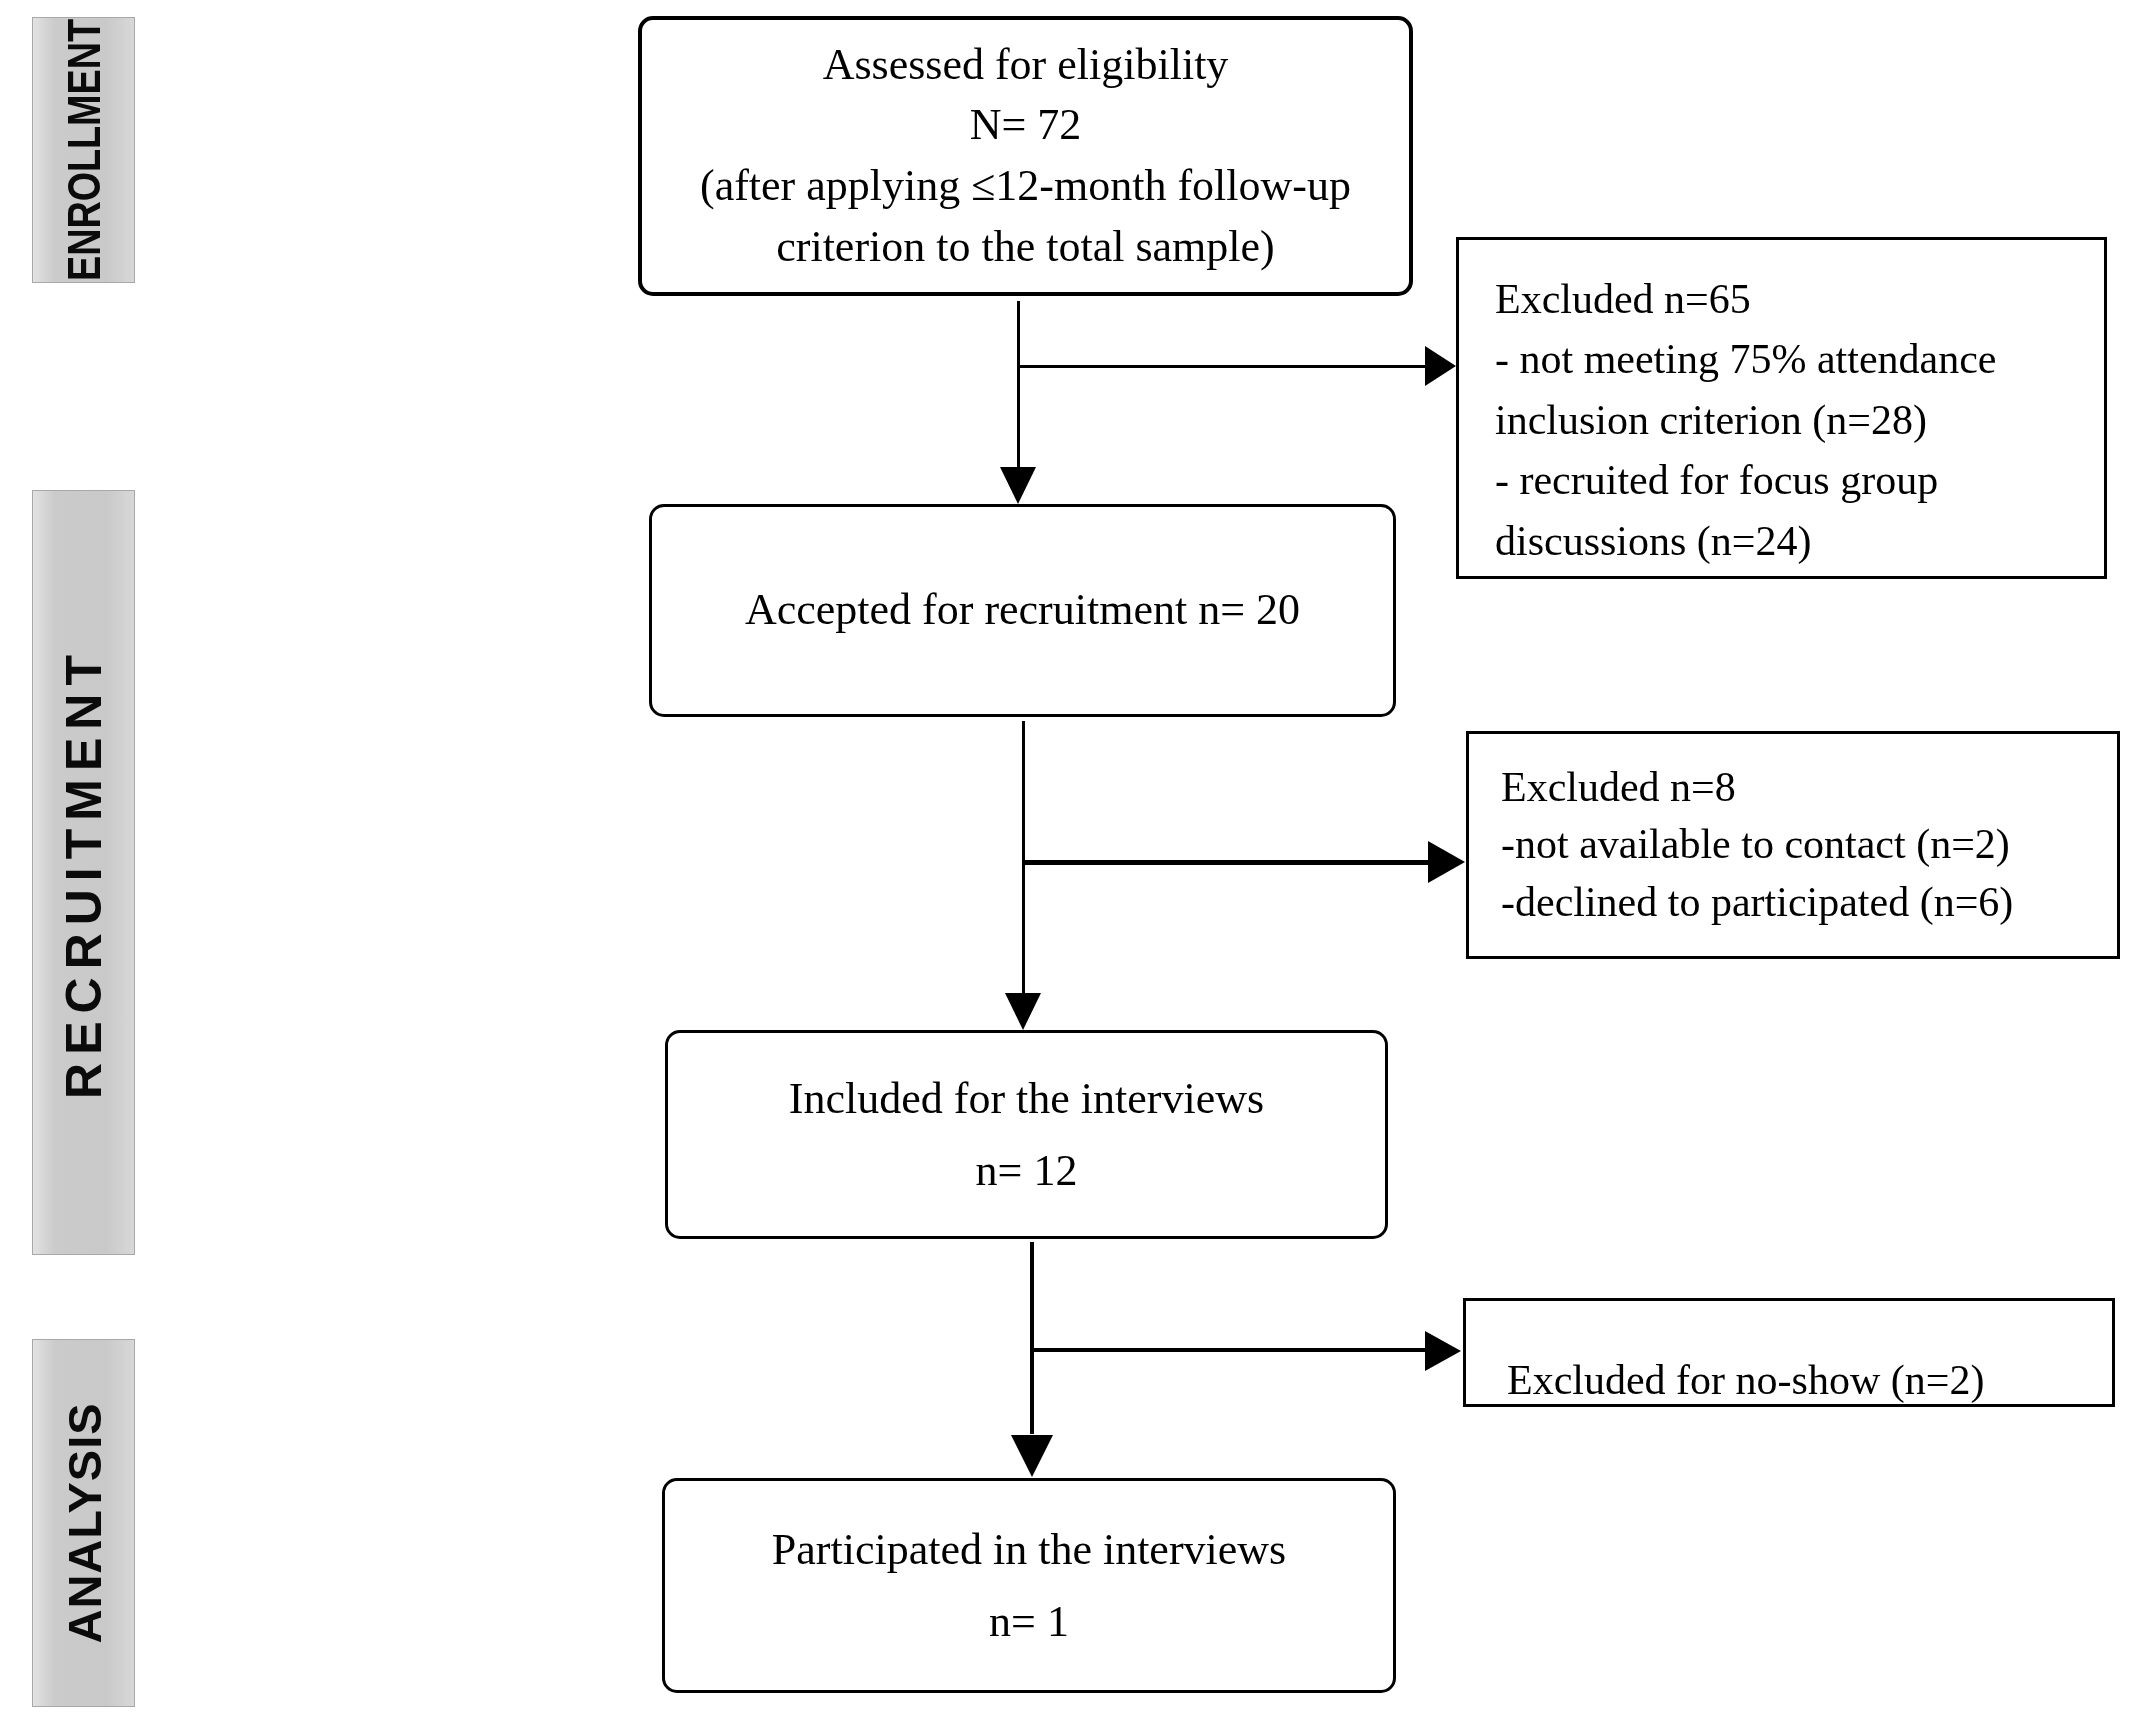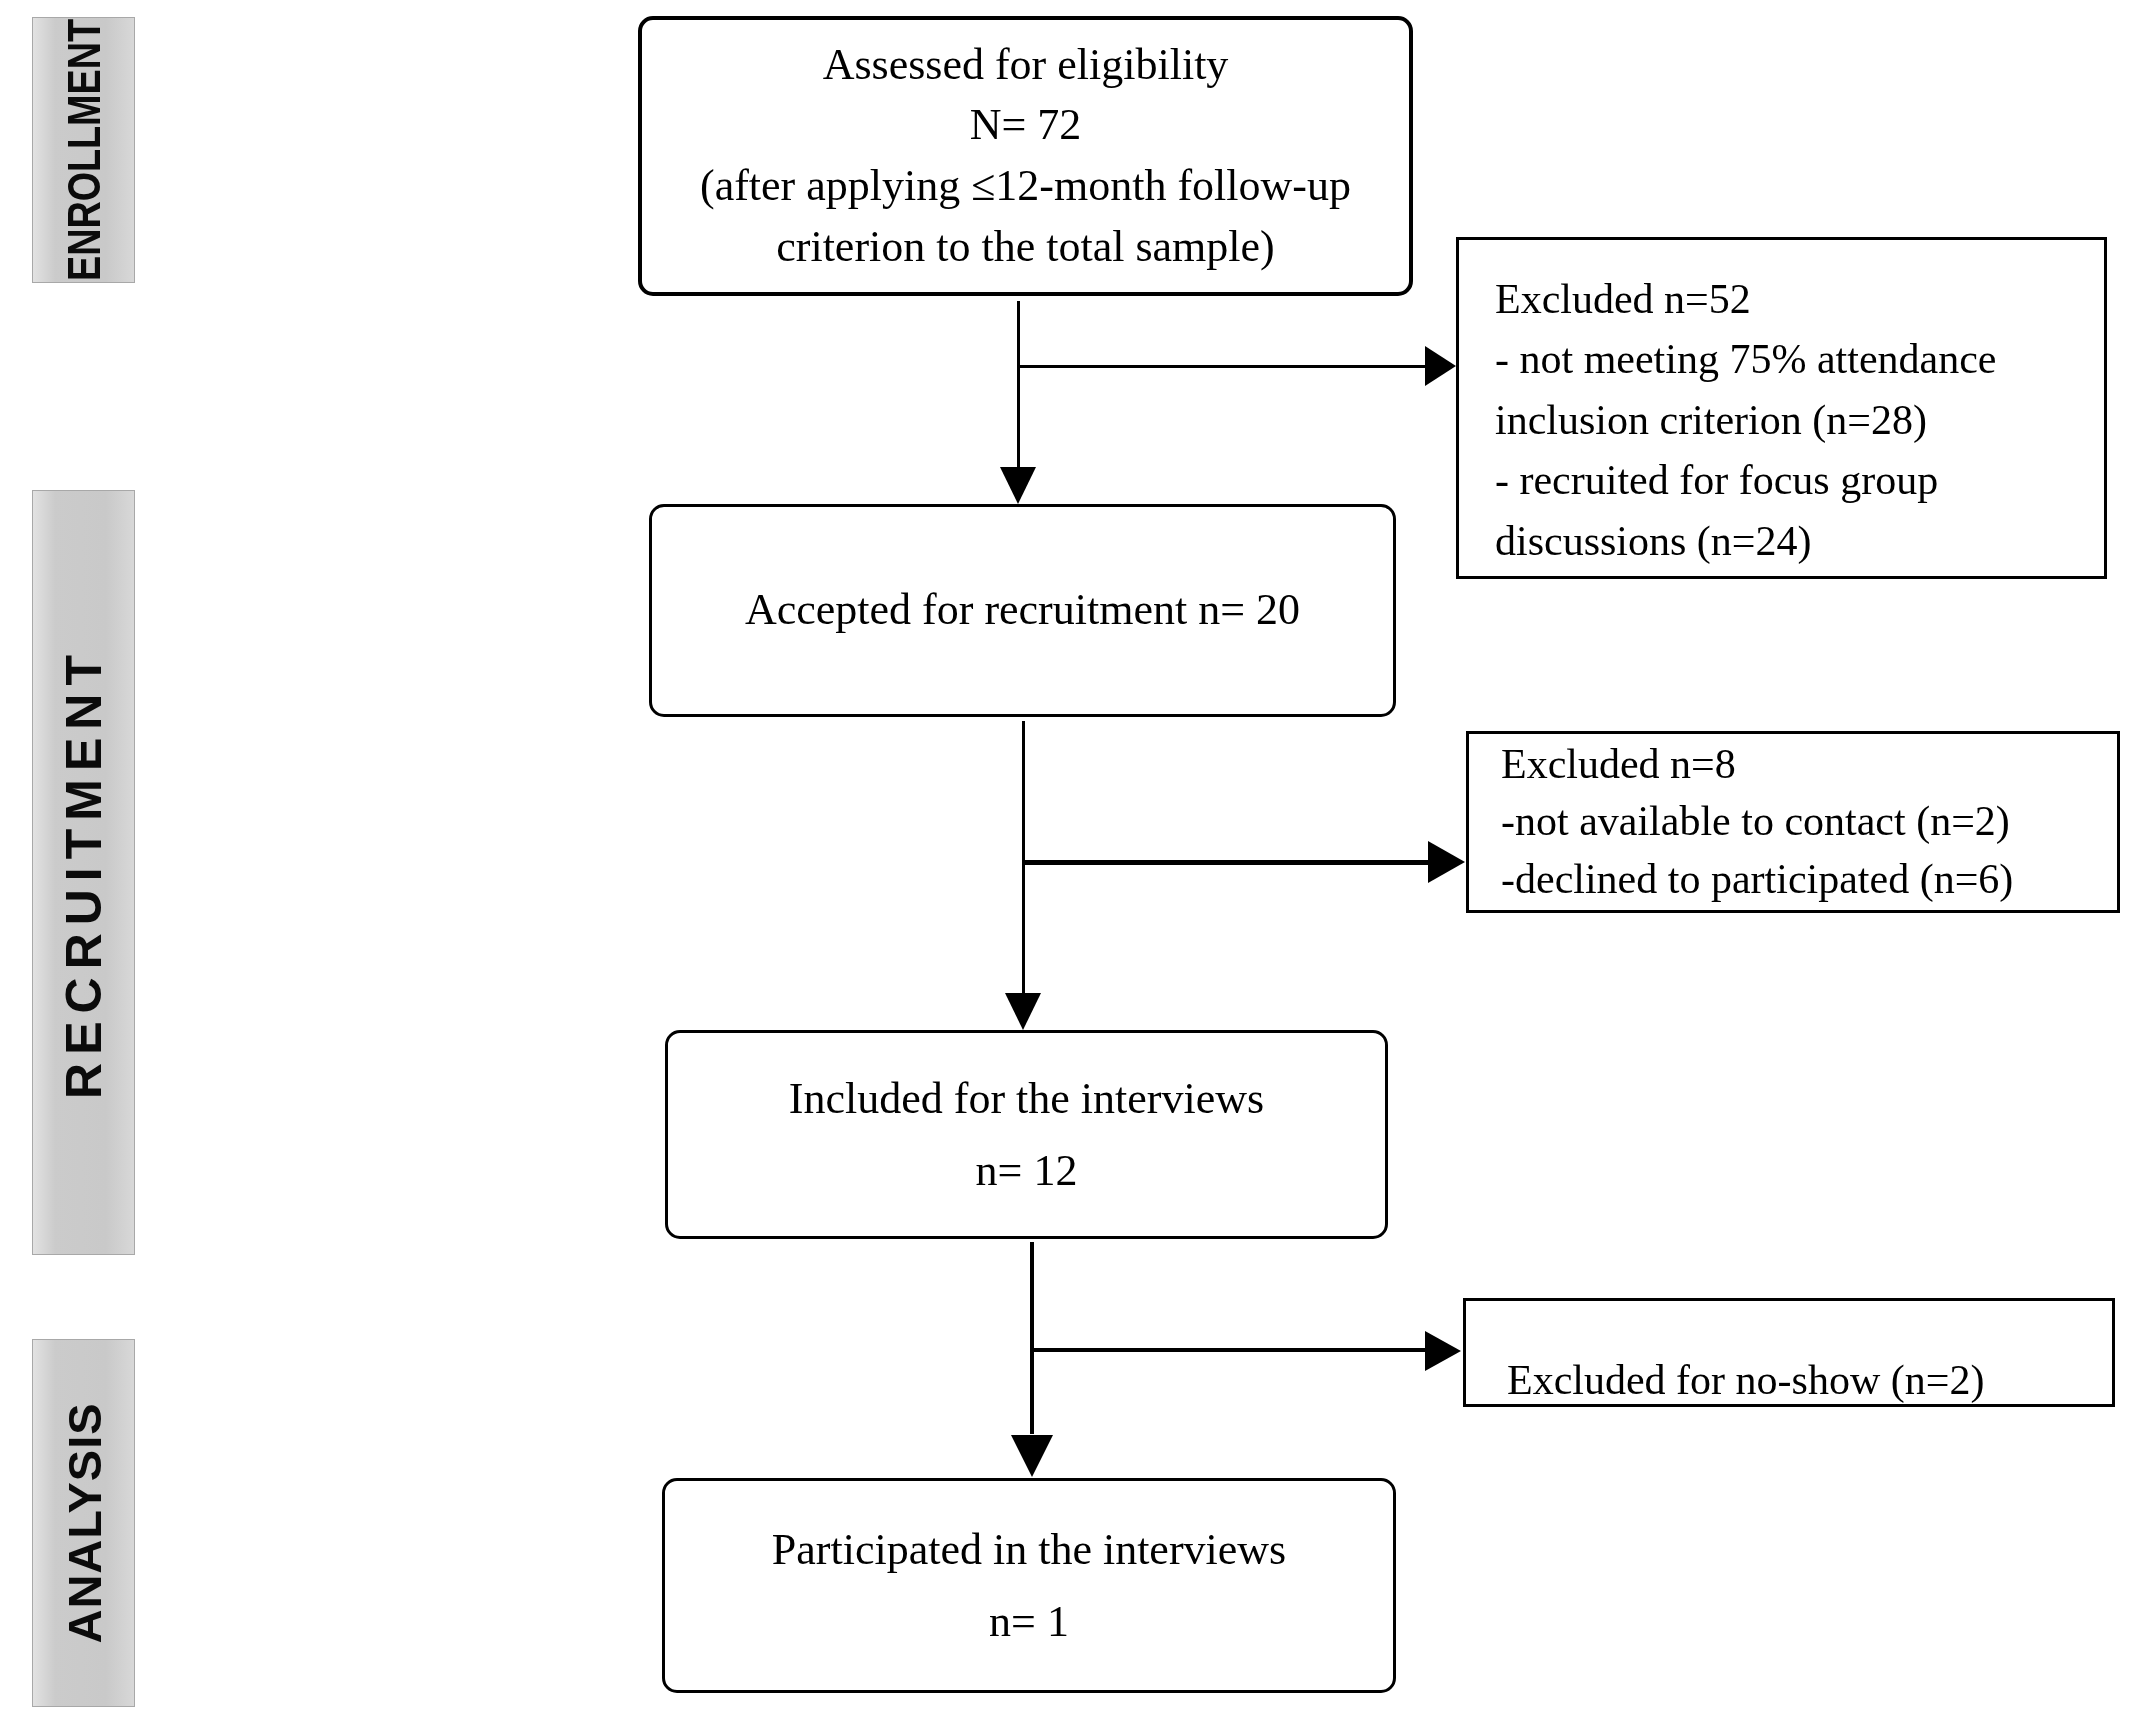--- a/index.html
+++ b/index.html
@@ -69,21 +69,21 @@
   
   .side-box {
     font-size: 42px;
     text-align: left;
   }
   #box-excluded-enrollment {
     left: 1456px; top: 237px; width: 651px; height: 342px;
     padding: 29px 12.4px 0 36px; line-height: 1.44;
   }
   #box-excluded-recruitment {
-    left: 1466px; top: 731px; width: 654px; height: 182px;
+    left: 1466px; top: 731px; width: 654px; height: 228px;
     display: flex; flex-direction: column; justify-content: center;
     padding-left: 32px; line-height: 1.36;
   }
   #box-excluded-noshow {
     left: 1463px; top: 1298px; width: 652px; height: 109px;
     display: flex; align-items: flex-end;
     padding-left: 41px;
   }
 
   
@@ -136,21 +136,21 @@
   <div>Included for the interviews</div>
   <div>n= 12</div>
 </div>
 
 <div class="fbox center-box gapped" id="box-participated">
   <div>Participated in the interviews</div>
   <div>n= 1</div>
 </div>
 
 <div class="fbox side-box" id="box-excluded-enrollment">
-  <div>Excluded n=52</div>
+  <div>Excluded n=65</div>
   <div>- not meeting 75% attendance</div>
   <div>inclusion criterion (n=28)</div>
   <div>- recruited for focus group</div>
   <div>discussions (n=24)</div>
 </div>
 
 <div class="fbox side-box" id="box-excluded-recruitment">
   <div>Excluded n=8</div>
   <div>-not available to contact (n=2)</div>
   <div>-declined to participated (n=6)</div>

